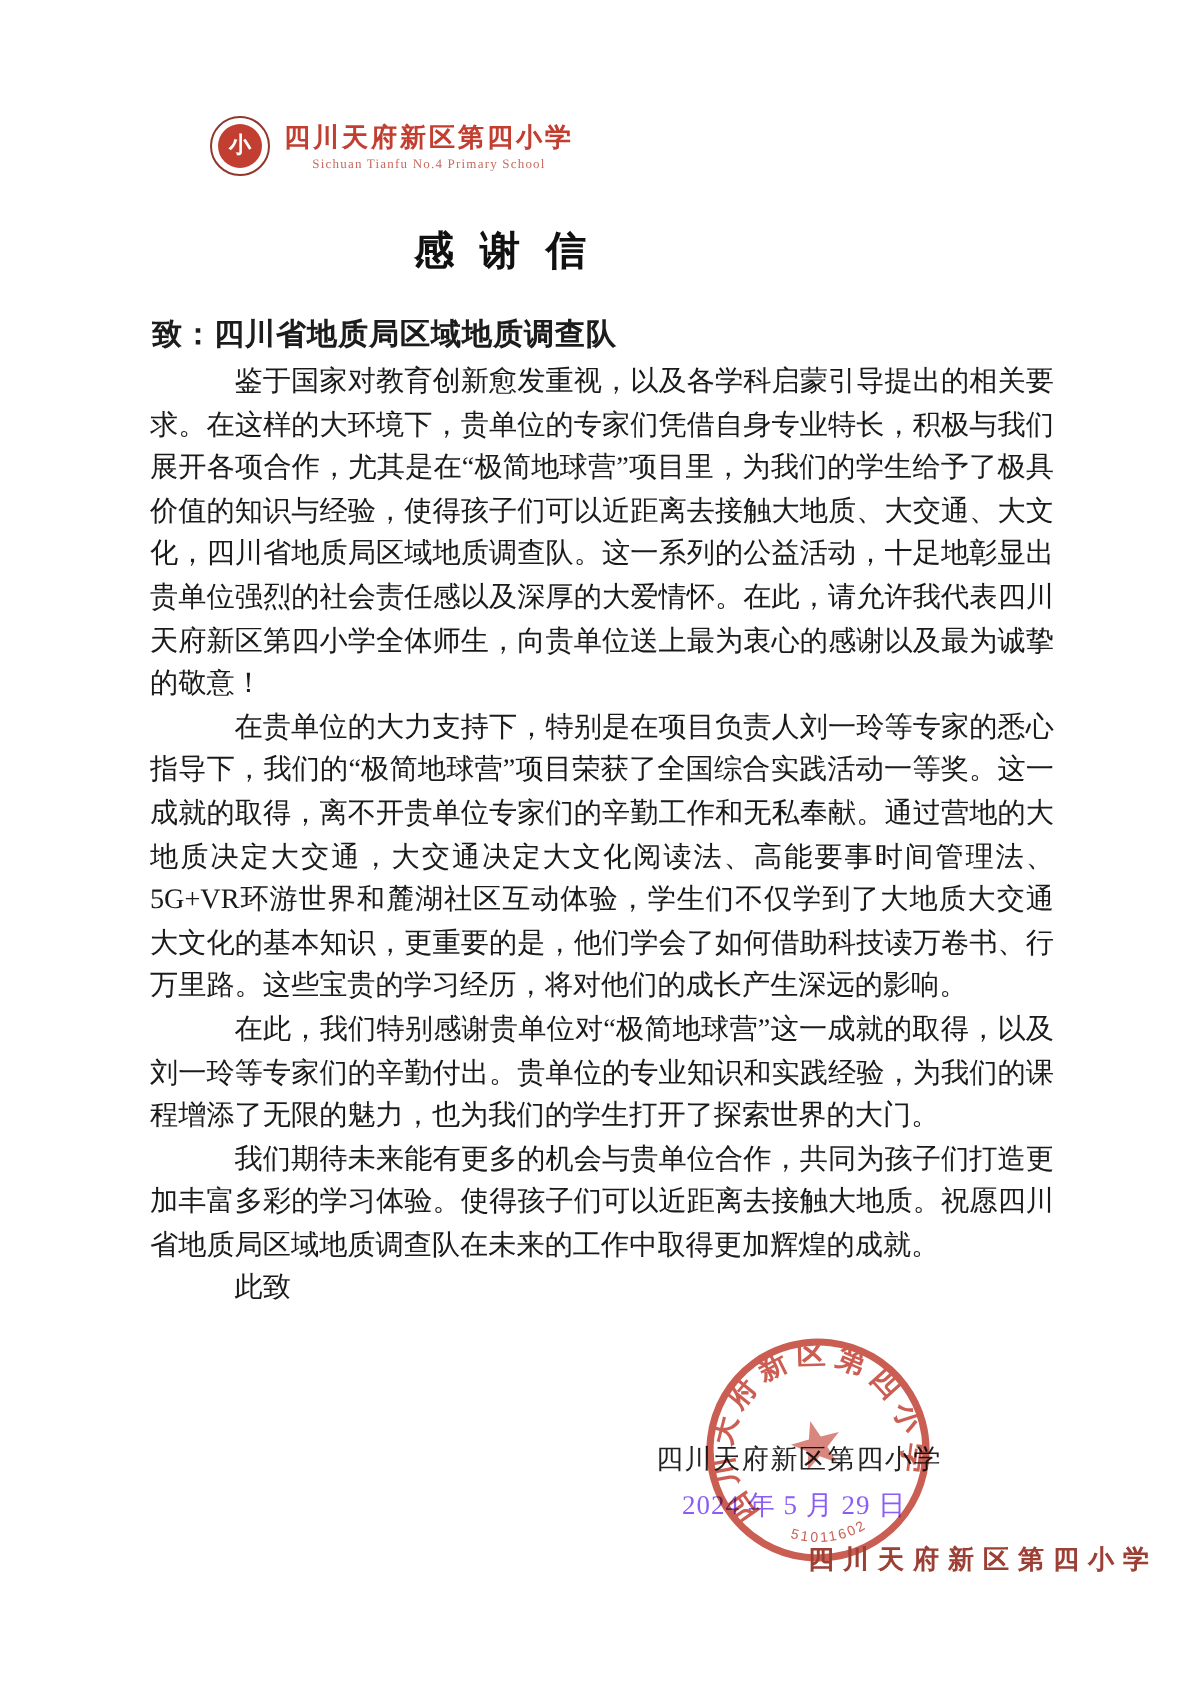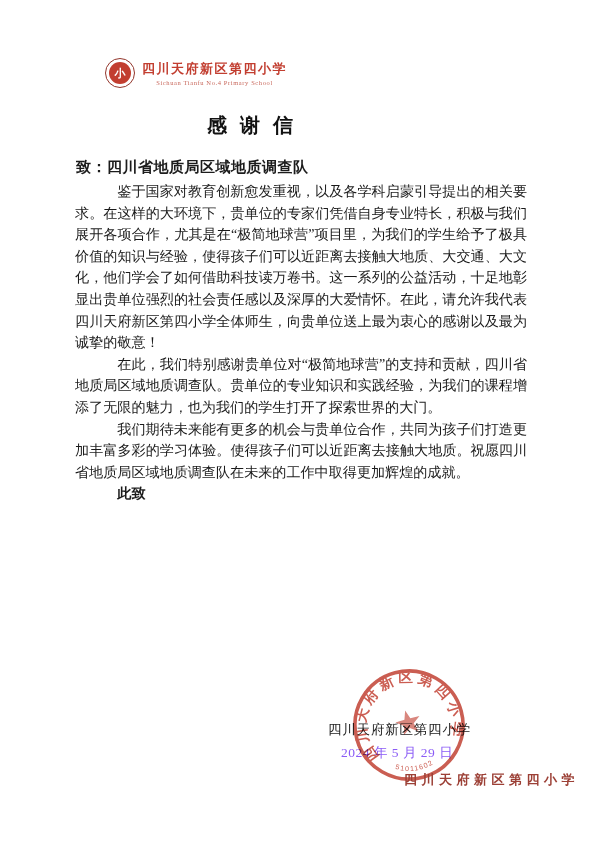--- a/index.html
+++ b/index.html
@@ -45,21 +45,21 @@
     font-size:15px; font-weight:bold; letter-spacing:0.5px;text-align:center;
   }
 
   
   .body {
     position:absolute; top:181px; left:75px; width:452px;
     font-size:14.1px; line-height:21.6px; text-align:justify;
     color:#1a1a1a;
   }
   .body p { margin:0; text-indent:3em; }
-  .salute { text-indent:2.3em;font-weight:bold; }
+  .salute { text-indent:2.3em; }
   .salutation { text-indent:0; }
 
   
   .signature {
     position:absolute; top:721px; left:328px;
     font-size:13.5px; letter-spacing:0.8px; color:#222;
   }
   .date {
     position:absolute; top:744px; left:341px;
     font-size:13.5px; letter-spacing:0.5px; color:#8b5cf6;
@@ -92,22 +92,23 @@
       <div class="logo-cn">四川天府新区第四小学</div>
       <div class="logo-en">Sichuan Tianfu No.4 Primary School</div>
     </div>
   </div>
 
   <div class="title">感谢信</div>
 
   <div class="recipient">致：四川省地质局区域地质调查队</div>
 
   <div class="body">
-    <p>鉴于国家对教育创新愈发重视，以及各学科启蒙引导提出的相关要求。在这样的大环境下，贵单位的专家们凭借自身专业特长，积极与我们展开各项合作，尤其是在“极简地球营”项目里，为我们的学生给予了极具价值的知识与经验，使得孩子们可以近距离去接触大地质、大交通、大文化，他们学会了如何借助科技读万卷书。这一系列的公益活动，十足地彰显出贵单位强烈的社会责任感以及深厚的大爱情怀。在此，请允许我代表四川天府新区第四小学全体师生，向贵单位送上最为衷心的感谢以及最为诚挚的敬意！</p>
-    <p>在此，我们特别感谢贵单位对“极简地球营”的支持和贡献，四川省地质局区域地质调查队。贵单位的专业知识和实践经验，为我们的课程增添了无限的魅力，也为我们的学生打开了探索世界的大门。</p>
+    <p>鉴于国家对教育创新愈发重视，以及各学科启蒙引导提出的相关要求。在这样的大环境下，贵单位的专家们凭借自身专业特长，积极与我们展开各项合作，尤其是在“极简地球营”项目里，为我们的学生给予了极具价值的知识与经验，使得孩子们可以近距离去接触大地质、大交通、大文化，四川省地质局区域地质调查队。这一系列的公益活动，十足地彰显出贵单位强烈的社会责任感以及深厚的大爱情怀。在此，请允许我代表四川天府新区第四小学全体师生，向贵单位送上最为衷心的感谢以及最为诚挚的敬意！</p>
+    <p>在贵单位的大力支持下，特别是在项目负责人刘一玲等专家的悉心指导下，我们的“极简地球营”项目荣获了全国综合实践活动一等奖。这一成就的取得，离不开贵单位专家们的辛勤工作和无私奉献。通过营地的大地质决定大交通，大交通决定大文化阅读法、高能要事时间管理法、5G+VR环游世界和麓湖社区互动体验，学生们不仅学到了大地质大交通大文化的基本知识，更重要的是，他们学会了如何借助科技读万卷书、行万里路。这些宝贵的学习经历，将对他们的成长产生深远的影响。</p>
+    <p>在此，我们特别感谢贵单位对“极简地球营”这一成就的取得，以及刘一玲等专家们的辛勤付出。贵单位的专业知识和实践经验，为我们的课程增添了无限的魅力，也为我们的学生打开了探索世界的大门。</p>
     <p>我们期待未来能有更多的机会与贵单位合作，共同为孩子们打造更加丰富多彩的学习体验。使得孩子们可以近距离去接触大地质。祝愿四川省地质局区域地质调查队在未来的工作中取得更加辉煌的成就。</p>
     <p class="salute">此致</p>
   </div>
 
   <div class="signature">四川天府新区第四小学</div>
   <div class="date">2024 年 5 月 29 日</div>
 
   <svg class="seal" viewBox="0 0 120 120" xmlns="http://www.w3.org/2000/svg">
     <defs>
       <path id="sealTopArc" d="M 24.8,84.7 A 43,43 0 1 1 95.2,84.7" fill="none"></path>

